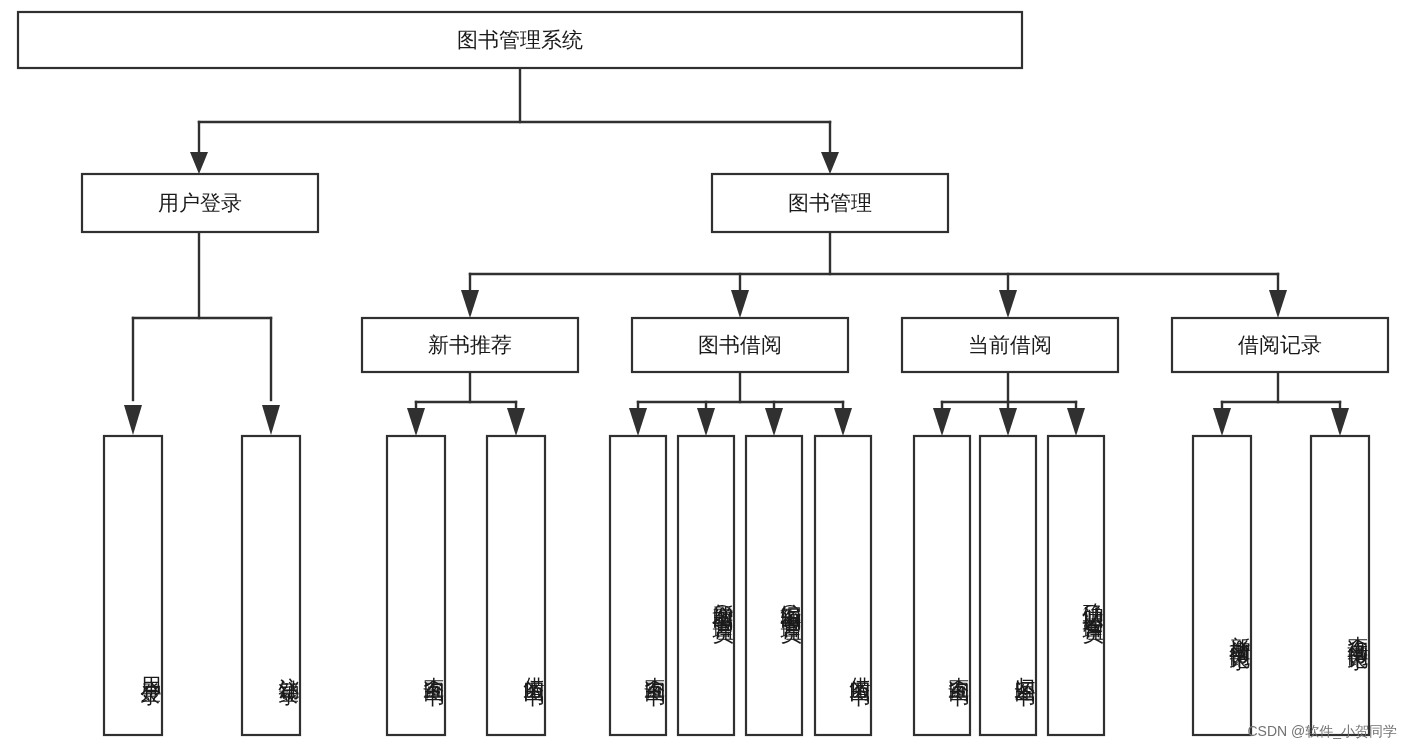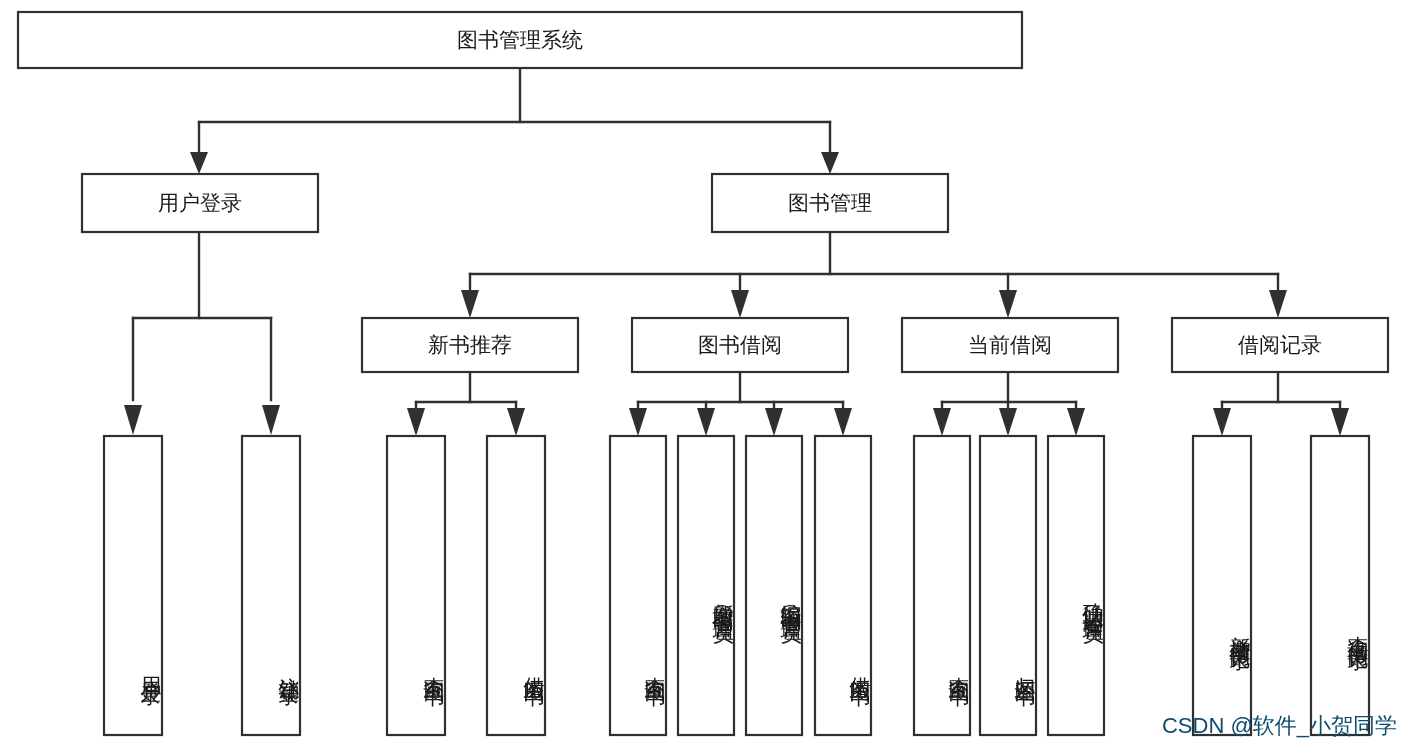--- a/index.html
+++ b/index.html
@@ -64,22 +64,22 @@
     letter-spacing: 3px;
     white-space: nowrap;
     pointer-events: none;
     user-select: none;
   }
   .watermark {
     position: absolute;
     right: 8px;
     bottom: 6px;
     font-family: "Liberation Sans", "DejaVu Sans", sans-serif;
-    font-size: 22px;
-    color: #0c4a6e;
+    font-size: 14px;
+    color: #737373;
     white-space: nowrap;
     user-select: none;
   }
 </style>
 </head>
 <body>
 
 <div id="diagram-root">
 
   <svg id="tree-svg" viewBox="0 0 1405 747" xmlns="http://www.w3.org/2000/svg">

